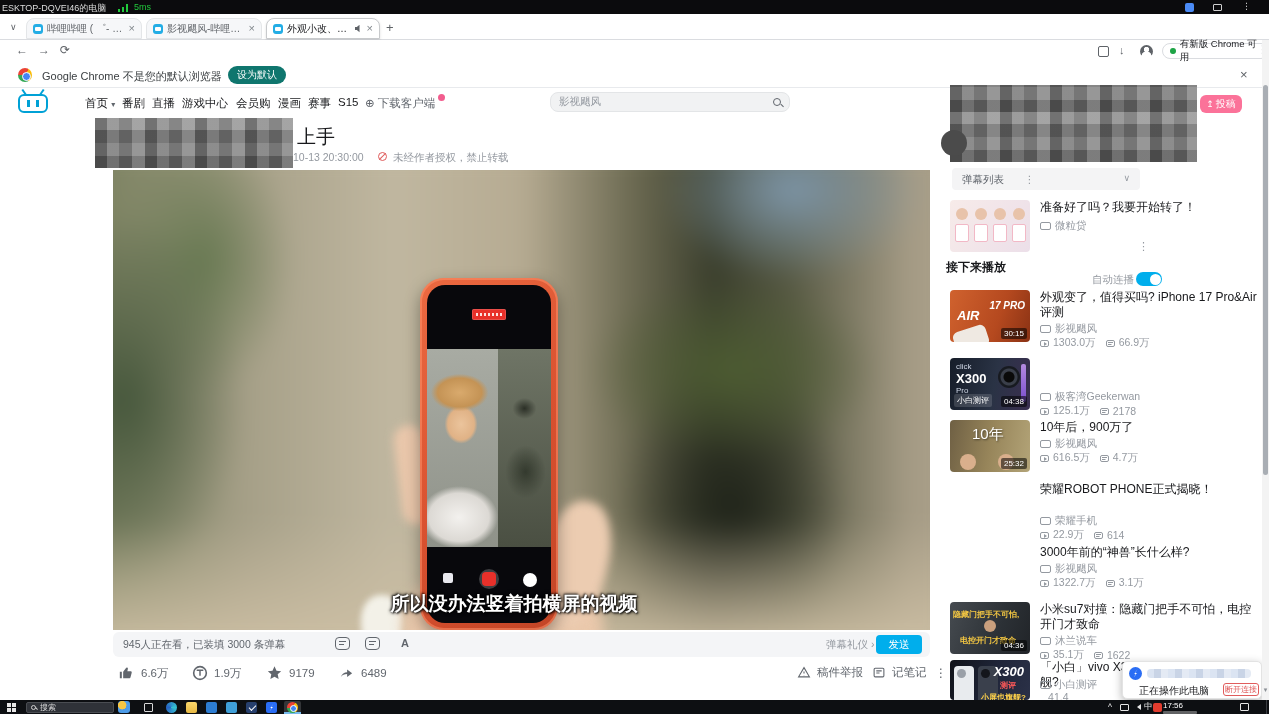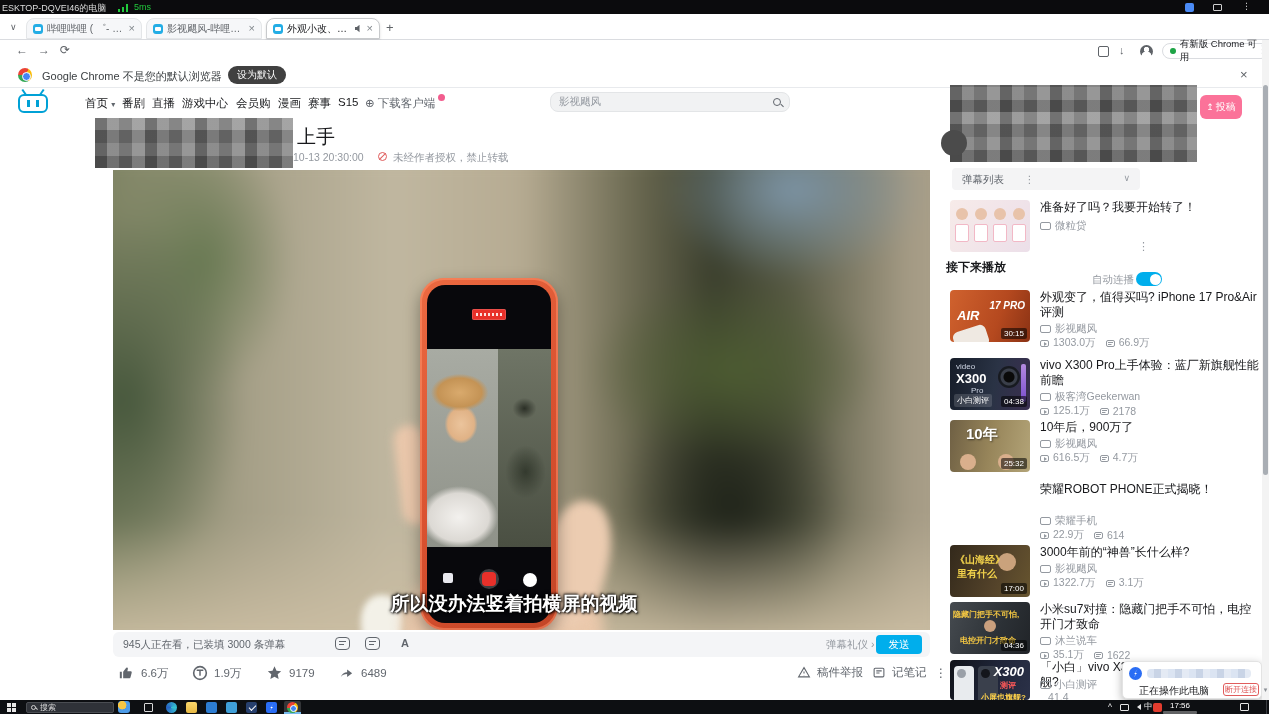--- a/index.html
+++ b/index.html
@@ -42,35 +42,35 @@
 .profile{position:absolute;left:1140px;top:5px;width:13px;height:13px;border-radius:50%;background:radial-gradient(circle at 50% 35%,#fff 2.5px,transparent 3px),radial-gradient(circle at 50% 90%,#fff 5px,transparent 5.5px),#5f6368}
 .chip{position:absolute;left:1162px;top:3px;height:16px;border:1px solid #dadce0;border-radius:8px;display:flex;align-items:center;gap:4px;padding:0 7px;font-size:9.5px;color:#202124}
 .chip .dot{width:6px;height:6px;border-radius:50%;background:#1ea446}
 .kebab{position:absolute;left:1257px;top:3px;color:#5f6368;font-size:11px}
 
 
 .notice{position:absolute;left:0;top:62px;width:1269px;height:26px;background:#fff;border-bottom:1px solid #e8eaed}
 .chrome-logo{position:absolute;left:18px;top:6px;width:14px;height:14px;border-radius:50%;background:conic-gradient(from -90deg,#ea4335 0 120deg,#fbbc05 120deg 240deg,#34a853 240deg 360deg)}
 .chrome-logo::after{content:"";position:absolute;left:3.5px;top:3.5px;width:7px;height:7px;border-radius:50%;background:#4285f4;border:1.5px solid #fff}
 .notice-text{position:absolute;left:42px;top:7px;font-size:11px;color:#3c4043}
-.notice-btn{position:absolute;left:228px;top:4px;width:58px;height:18px;background:#404040;color:#fff;border-radius:9px;font-size:10px;display:flex;align-items:center;justify-content:center}
+.notice-btn{position:absolute;left:228px;top:4px;width:58px;height:18px;background:#0f766e;color:#fff;border-radius:9px;font-size:10px;display:flex;align-items:center;justify-content:center}
 .notice-x{position:absolute;left:1240px;top:5px;color:#5f6368;font-size:13px}
 
 
 .bili-logo{position:absolute;left:18px;top:94px;width:30px;height:19px;border:2.5px solid #00a1d6;border-radius:6px;background:linear-gradient(#00a1d6,#00a1d6) 30% 55%/3px 7px no-repeat,linear-gradient(#00a1d6,#00a1d6) 68% 55%/3px 7px no-repeat}
 .bili-logo::before{content:"";position:absolute;left:3px;top:-7px;width:2px;height:6px;background:#00a1d6;transform:rotate(-35deg)}
 .bili-logo::after{content:"";position:absolute;right:3px;top:-7px;width:2px;height:6px;background:#00a1d6;transform:rotate(35deg)}
 .bnav{position:absolute;top:96px;font-size:11.5px;color:#18191c}
 .bnav .car{font-size:8px;color:#61666d}
 .dlbadge{position:absolute;left:358px;top:94px;width:7px;height:7px;border-radius:50%;background:#f25d8e}
 .bsearch{position:absolute;left:550px;top:92px;width:240px;height:20px;background:#f1f2f3;border:1px solid #e3e5e7;border-radius:8px;display:flex;align-items:center;padding:0 8px}
 .bsearch input{flex:1;border:0;background:transparent;font-size:10.5px;color:#9499a0;outline:none;font-family:inherit}
 .ico-search{width:8px;height:8px;border:1.4px solid #61666d;border-radius:50%;position:relative;flex:0 0 auto}
 .ico-search::after{content:"";position:absolute;width:4px;height:1.4px;background:#61666d;transform:rotate(45deg);right:-3.5px;bottom:-1px}
-.upload-btn{position:absolute;left:1200px;top:95px;width:42px;height:24px;background:#fb7299;border-radius:6px;color:#fff;font-size:10px;display:flex;align-items:center;justify-content:center;gap:2px}
+.upload-btn{position:absolute;left:1200px;top:95px;width:42px;height:18px;background:#fb7299;border-radius:6px;color:#fff;font-size:10px;display:flex;align-items:center;justify-content:center;gap:2px}
 .upload-btn::before{content:"↥";font-size:9px}
 
 
 .mosaic{background:repeating-linear-gradient(90deg,rgba(0,0,0,.20) 0 12px,rgba(255,255,255,.12) 12px 24px,rgba(0,0,0,.06) 24px 37px,rgba(255,255,255,.2) 37px 50px),repeating-linear-gradient(0deg,#5c5c5c 0 12px,#7d7d7d 12px 25px,#686868 25px 38px,#8e8e8e 38px 50px)}
 
 
 .vtitle-suffix{position:absolute;left:297px;top:124px;font-size:19px;color:#18191c}
 .pub-time{position:absolute;left:293px;top:151px;font-size:10.5px;color:#9499a0}
 .ban-ico{position:absolute;left:378px;top:152px;width:9px;height:9px;border:1.3px solid #e05c5c;border-radius:50%}
 .ban-ico::after{content:"";position:absolute;left:-1px;top:3px;width:9px;height:1.3px;background:#e05c5c;transform:rotate(-45deg)}
@@ -144,26 +144,26 @@
 .th-ad{background:linear-gradient(120deg,#f7ebe9,#ecdfe9)}
 .th-ad i{position:absolute;top:8px;width:12px;height:12px;border-radius:50%;background:#e8c3aa}
 .th-ad b{position:absolute;top:24px;width:14px;height:18px;border-radius:2px;background:#fff;border:1px solid #f2b8c6}
 .th1{background:linear-gradient(110deg,#d0622e,#b5491f 60%,#8a3214)}
 .th1 .t1{position:absolute;left:7px;top:18px;color:#fff;font-weight:bold;font-size:13px;font-style:italic}
 .th1 .t2{position:absolute;right:5px;top:10px;color:#fff;font-weight:bold;font-size:10px;font-style:italic}
 .th1::after{content:"";position:absolute;left:4px;bottom:-8px;width:34px;height:22px;border-radius:6px;background:#efe9e2;transform:rotate(-18deg)}
 .th2{background:linear-gradient(100deg,#161d29,#2a3345 55%,#3a2e50)}
 .th2 .t1{position:absolute;left:6px;top:4px;color:#cfd6e4;font-size:8px}
 .th2 .t2{position:absolute;left:6px;top:13px;color:#fff;font-weight:bold;font-size:13px}
-.th2 .t3{position:absolute;left:21px;top:28px;color:#cfd6e4;font-size:8px}
+.th2 .t3{position:absolute;left:6px;top:28px;color:#cfd6e4;font-size:8px}
 .th2 .t4{position:absolute;left:4px;bottom:3px;color:#fff;font-size:8px;background:rgba(255,255,255,.14);padding:1px 3px;border-radius:2px}
 .th2 .cam{position:absolute;right:10px;top:8px;width:22px;height:22px;border-radius:50%;background:radial-gradient(circle at 50% 50%,#0a0a0a 5px,#3a3f4a 6px 8px,#171a20 9px)}
 .th2 .scr{position:absolute;right:4px;top:6px;width:5px;height:38px;border-radius:2px;background:linear-gradient(#b48ae0,#7a4ecf)}
 .th3{background:linear-gradient(100deg,#6f6044,#97855a 50%,#b3a478)}
-.th3 .t1{position:absolute;left:16px;top:5px;color:#fff;font-weight:bold;font-size:15px;text-shadow:1px 1px 2px rgba(0,0,0,.5)}
+.th3 .t1{position:absolute;left:22px;top:5px;color:#fff;font-weight:normal;font-size:15px;text-shadow:1px 1px 2px rgba(0,0,0,.5)}
 .th3 i{position:absolute;bottom:2px;width:16px;height:16px;border-radius:50%;background:#d9af8c}
 .th4{background:linear-gradient(120deg,#f3f4f6,#dde2e8)}
 .th4 .t1{position:absolute;left:5px;top:18px;color:#333;font-size:6.5px;font-weight:bold}
 .th4 .t2{position:absolute;left:5px;top:26px;color:#333;font-size:6.5px;font-weight:bold}
 .th4 .bot{position:absolute;right:12px;top:8px;width:26px;height:18px;border-radius:5px;background:#2c2f33}
 .th4 .bot::after{content:"";position:absolute;left:9px;top:16px;width:7px;height:16px;background:#a9adb3;border-radius:2px}
 .th5{background:linear-gradient(110deg,#33291b,#54432a 60%,#67552f)}
 .th5 .t1{position:absolute;left:5px;top:8px;color:#f2d24b;font-size:10px;font-weight:bold}
 .th5 .t2{position:absolute;left:7px;top:22px;color:#f2d24b;font-size:10px;font-weight:bold}
 .th5 i{position:absolute;right:14px;top:8px;width:18px;height:18px;border-radius:50%;background:#caa27c}
@@ -211,21 +211,21 @@
 .tb-bolt{background:#2a6df4}
 .tb-bolt::after{content:"";position:absolute;left:3.5px;top:1.5px;width:4px;height:8px;background:#fff;clip-path:polygon(100% 0,20% 55%,55% 55%,0 100%,85% 45%,45% 45%)}
 .tb-chrome{background:conic-gradient(from -90deg,#ea4335 0 120deg,#fbbc05 120deg 240deg,#34a853 240deg 360deg);border-radius:50%}
 .tb-chrome::after{content:"";position:absolute;left:3px;top:3px;width:5px;height:5px;border-radius:50%;background:#4285f4;border:1px solid #fff}
 .tb-active{position:absolute;left:284px;top:0.5px;width:17px;height:13px;background:rgba(255,255,255,.16);border-radius:2px}
 .tb-active::after{content:"";position:absolute;left:0;bottom:0;width:100%;height:1.5px;background:#76b9ed}
 .tray{position:absolute;top:0;height:14px;color:#e6e6e6;font-size:8.5px;display:flex;align-items:center}
 .tr-mon{width:9px;height:7px;border:1px solid #e6e6e6;border-radius:1px}
 .tr-vol{width:0;height:0;border:3px solid transparent;border-right:4px solid #e6e6e6}
 .tr-red{width:9px;height:9px;border-radius:2px;background:#e23c2e}
-.tb-clock{position:absolute;left:1163px;top:1px;width:34px;text-align:center;color:#fff;font-size:8px}
+.tb-clock{position:absolute;left:1163px;top:1px;width:34px;color:#fff;font-size:8px}
 .tb-clock .d2{margin-top:1px;height:3px;background:rgba(255,255,255,.35);border-radius:1px}
 .tb-note{position:absolute;left:1240px;top:3px;width:9px;height:8px;border:1px solid #e6e6e6;border-radius:1px}
 .tb-edge-strip{position:absolute;left:1266px;top:0;width:3px;height:14px;border-left:1px solid #3a3d42}
 </style>
 </head>
 <body>
 
 <div id="screen">
 
   <div class="remote-bar">
@@ -422,27 +422,26 @@
   <div class="cstats" style="top:336px">
       <span class="ic-play"></span>
       <span>1303.0万</span>
       <span class="ic-dm2"></span>
       <span>66.9万</span>
     </div>
 
   <div class="thumb th2" style="top:358px">
     <span class="cam"></span>
       <span class="scr"></span>
-    <span class="t1">video</span>
+    <span class="t1">click</span>
       <span class="t2">X300</span>
       <span class="t3">Pro</span>
       <span class="t4">小白测评</span>
     <span class="dur">04:38</span>
   </div>
-  <div class="ctitle" style="top:358px">vivo X300 Pro上手体验：蓝厂新旗舰性能前瞻</div>
   <div class="cup" style="top:390px">
       <span class="up-ic"></span>
       <span>极客湾Geekerwan</span>
     </div>
   <div class="cstats" style="top:404px">
       <span class="ic-play"></span>
       <span>125.1万</span>
       <span class="ic-dm2"></span>
       <span>2178</span>
     </div>
@@ -470,26 +469,20 @@
       <span class="up-ic"></span>
       <span>荣耀手机</span>
     </div>
   <div class="cstats" style="top:528px">
       <span class="ic-play"></span>
       <span>22.9万</span>
       <span class="ic-dm2"></span>
       <span>614</span>
     </div>
 
-  <div class="thumb th5" style="top:545px">
-    <i></i>
-      <span class="t1">《山海经》</span>
-      <span class="t2">里有什么</span>
-    <span class="dur">17:00</span>
-  </div>
   <div class="ctitle" style="top:545px">3000年前的“神兽”长什么样?</div>
   <div class="cup" style="top:562px">
       <span class="up-ic"></span>
       <span>影视飓风</span>
     </div>
   <div class="cstats" style="top:576px">
       <span class="ic-play"></span>
       <span>1322.7万</span>
       <span class="ic-dm2"></span>
       <span>3.1万</span>

